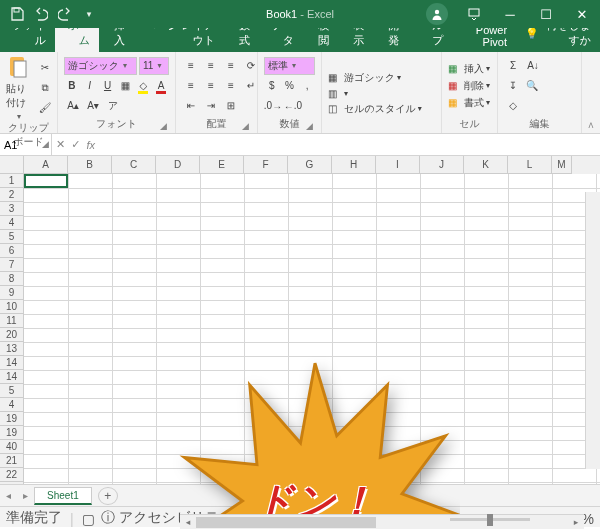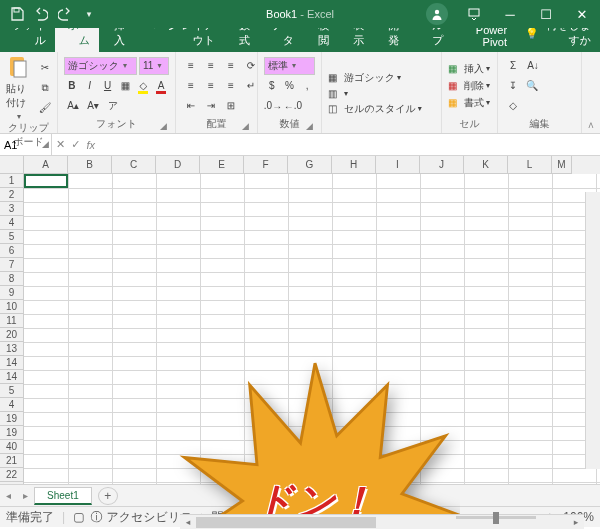--- a/index.html
+++ b/index.html
@@ -49,21 +49,21 @@
   .rowh { height: 14px; border-right: 1px solid #ccc; border-bottom: 1px solid #ccc; display: flex; align-items: center; justify-content: center; }
   .cells { flex: 1; position: relative; }
   .gridlines-v, .gridlines-h { position: absolute; background: #d7d7d7; }
   .active-cell { position: absolute; left: 0; top: 0; width: 44px; height: 14px; border: 2px solid #1e7145; box-sizing: border-box; }
 
   .sheet-tabs { height: 22px; border-top: 1px solid #d4d4d4; display: flex; align-items: center; font-size: 10px; background: #f3f3f3; }
   .nav-arr { padding: 0 6px; color: #888; }
   .sheet-tab { padding: 2px 12px; background: #fff; border: 1px solid #ccc; border-bottom: 2px solid #217346; color: #217346; }
   .add-sheet { width: 20px; height: 18px; border: 1px solid #ccc; border-radius: 50%; display: flex; align-items: center; justify-content: center; margin-left: 6px; color: #666; font-size: 12px; }
 
-  .statusbar { height: 21px; background: #f3f3f3; border-top: 1px solid #d4d4d4; display: flex; align-items: center; font-size: 12px; color: #555; padding: 0 6px; }
+  .statusbar { height: 21px; background: #f3f3f3; border-top: 1px solid #d4d4d4; display: flex; align-items: flex-end; font-size: 14px; color: #555; padding: 0 6px; }
   .sb-right { margin-left: auto; display: flex; align-items: center; gap: 4px; }
   .viewbtn { width: 20px; height: 16px; border: 1px solid #ccc; }
   .zoom-slider { width: 80px; height: 3px; background: #ccc; position: relative; margin: 0 6px; }
   .zoom-thumb { width: 6px; height: 12px; background: #888; position: absolute; left: 50%; top: -4px; transform: translateX(-50%); }
 
   
   .burst-wrap { position: absolute; left: 170px; top: 200px; width: 290px; height: 290px; pointer-events: none; }
   .burst { fill: #f0a626; stroke: #c97f10; stroke-width: 2; filter: drop-shadow(3px 4px 5px rgba(0,0,0,.35)); }
   .burst-text { position: absolute; left: 0; top: 0; width: 100%; height: 100%; display: flex; align-items: center; justify-content: center; font-size: 40px; font-weight: 900; font-style: italic; color: #d62222; text-shadow: 2px 2px 0 #fff, -1px -1px 0 #fff, 1px -1px 0 #fff, -1px 1px 0 #fff; }
 

